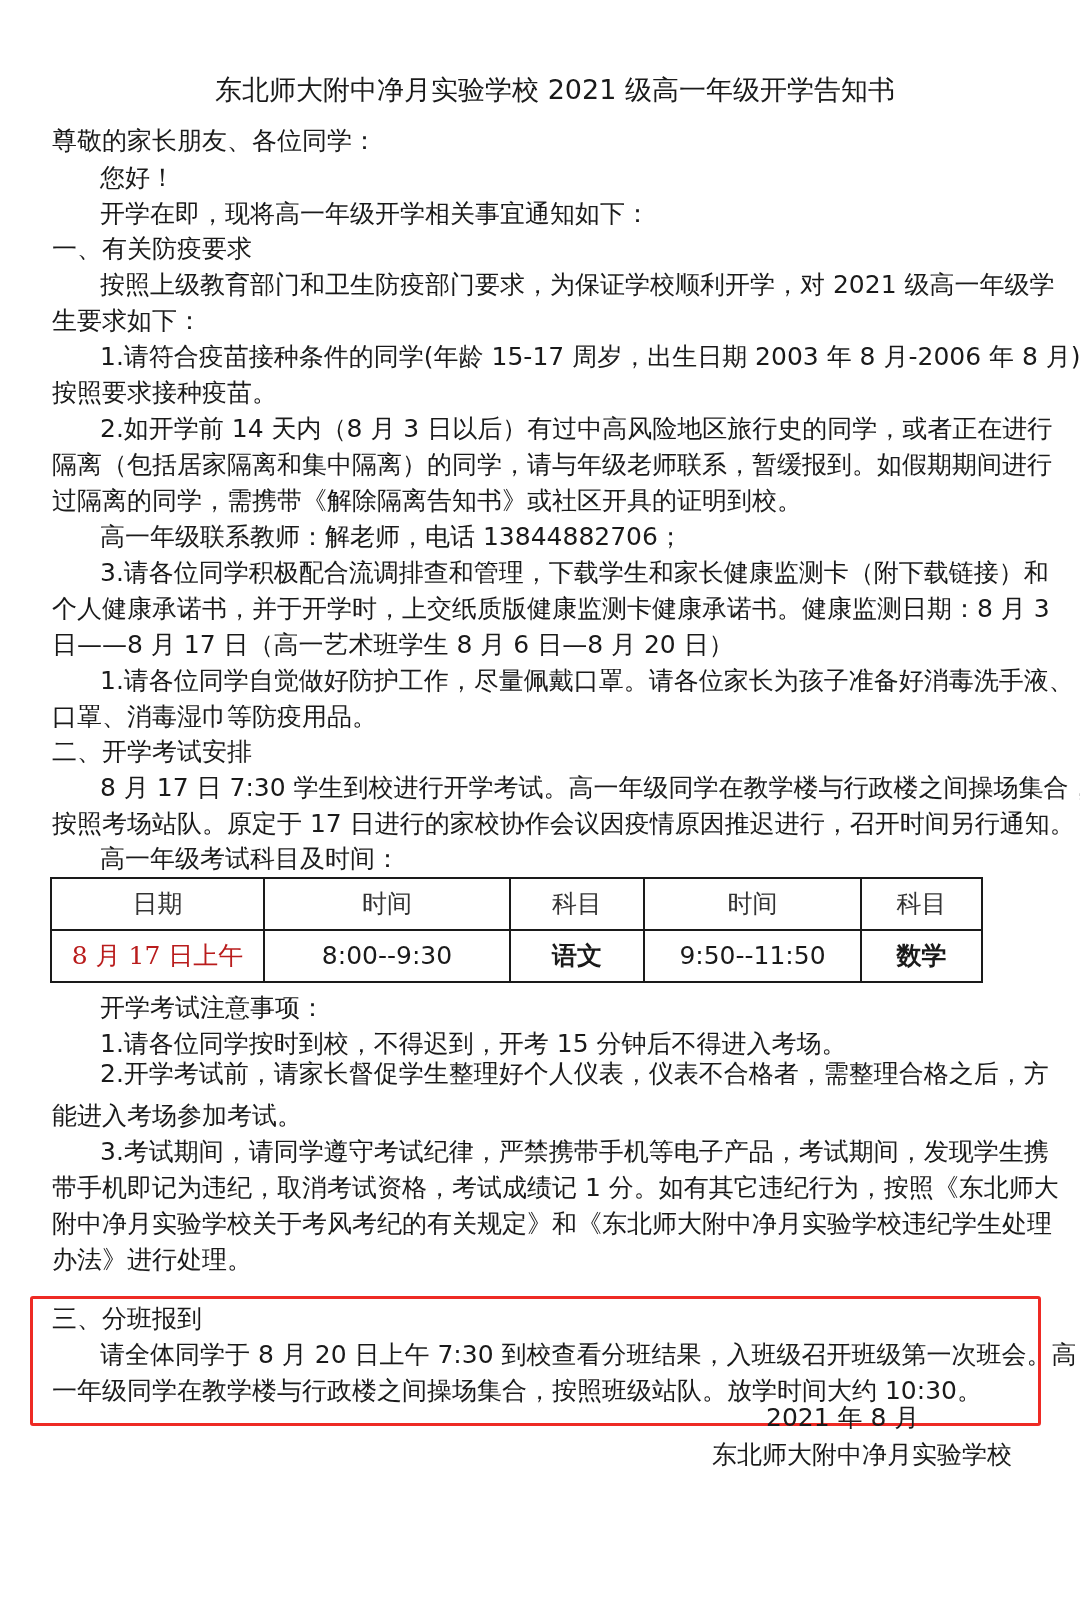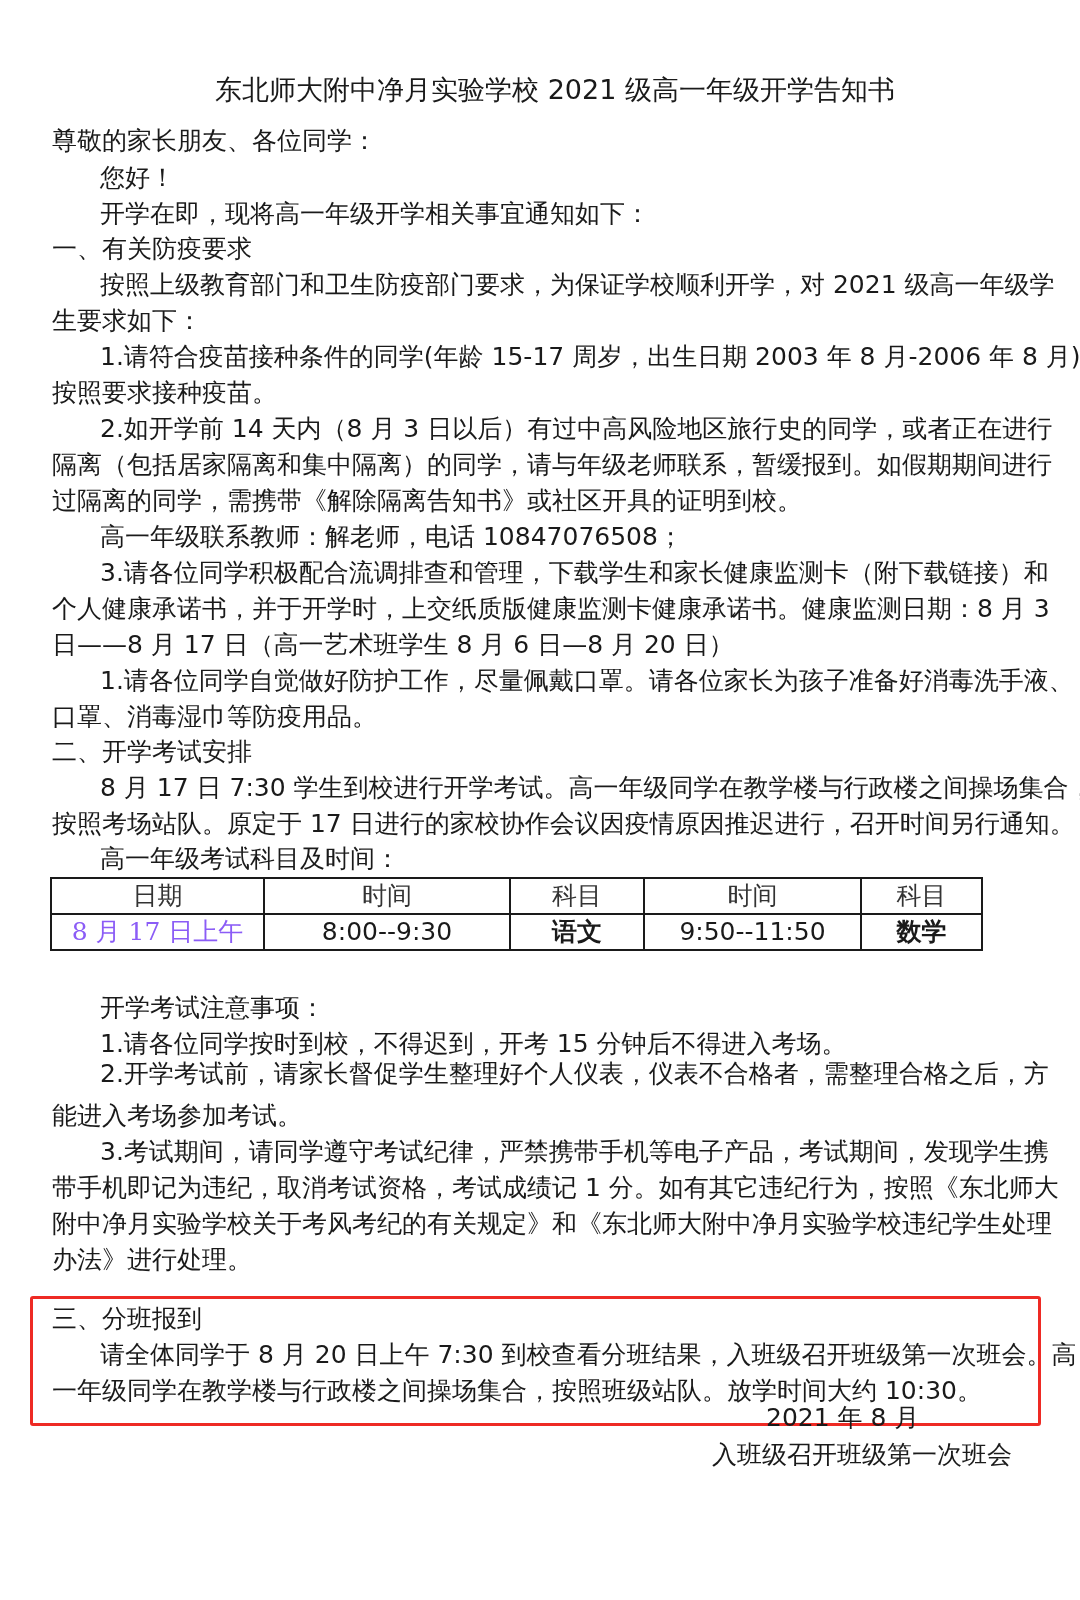--- a/index.html
+++ b/index.html
@@ -15,24 +15,24 @@
   .indent { left: 100px; }
   .title {
     position: absolute; left: 0; width: 1080px; top: 70px; text-align: center;
     font-size: 27px; line-height: 40px; white-space: nowrap; padding-left: 15px;
   }
   table.exam {
     position: absolute; left: 50px; top: 877px; width: 931px;
     border-collapse: collapse; table-layout: fixed;
   }
   table.exam td {
-    border: 2px solid #1a1a1a; height: 34px; padding: 0; text-align: center;
+    border: 2px solid #1a1a1a; height: 34px; padding: 8px; text-align: center;
     font-size: 25px; line-height: 34px; white-space: nowrap;
   }
-  table.exam td.serif { font-family: "DejaVu Serif", "Liberation Serif", serif; color: #8b5cf6; }
+  table.exam td.serif { font-family: "DejaVu Serif", "Liberation Serif", serif; color: #b91c1c; }
   table.exam td.hdr { color: #333; }
   table.exam td.bold { font-weight: bold; margin-top: 36px; }
   .redbox {
     position: absolute; left: 30px; top: 1296px; width: 1011px; height: 130px;
     border: 3px solid #ee2a24; border-radius: 3px; box-sizing: border-box;
   }
   .sign { position: absolute; white-space: nowrap; font-size: 25px; line-height: 36px; }
 </style>
 </head>
 <body>
@@ -46,21 +46,21 @@
 
   <div>
     <div class="line" style="top:231px">一、有关防疫要求</div>
     <div class="line indent" style="top:267px">按照上级教育部门和卫生防疫部门要求，为保证学校顺利开学，对 2021 级高一年级学</div>
     <div class="line" style="top:303px">生要求如下：</div>
     <div class="line indent" style="top:339px">1.请符合疫苗接种条件的同学(年龄 15-17 周岁，出生日期 2003 年 8 月-2006 年 8 月)，</div>
     <div class="line" style="top:375px">按照要求接种疫苗。</div>
     <div class="line indent" style="top:411px">2.如开学前 14 天内（8 月 3 日以后）有过中高风险地区旅行史的同学，或者正在进行</div>
     <div class="line" style="top:447px">隔离（包括居家隔离和集中隔离）的同学，请与年级老师联系，暂缓报到。如假期期间进行</div>
     <div class="line" style="top:483px">过隔离的同学，需携带《解除隔离告知书》或社区开具的证明到校。</div>
-    <div class="line indent" style="top:519px">高一年级联系教师：解老师，电话 10847076508；</div>
+    <div class="line indent" style="top:519px">高一年级联系教师：解老师，电话 13844882706；</div>
     <div class="line indent" style="top:555px">3.请各位同学积极配合流调排查和管理，下载学生和家长健康监测卡（附下载链接）和</div>
     <div class="line" style="top:591px">个人健康承诺书，并于开学时，上交纸质版健康监测卡健康承诺书。健康监测日期：8 月 3</div>
     <div class="line" style="top:627px">日——8 月 17 日（高一艺术班学生 8 月 6 日—8 月 20 日）</div>
     <div class="line indent" style="top:663px">1.请各位同学自觉做好防护工作，尽量佩戴口罩。请各位家长为孩子准备好消毒洗手液、</div>
     <div class="line" style="top:699px">口罩、消毒湿巾等防疫用品。</div>
   </div>
 
   <div>
     <div class="line" style="top:734px">二、开学考试安排</div>
     <div class="line indent" style="top:770px">8 月 17 日 7:30 学生到校进行开学考试。高一年级同学在教学楼与行政楼之间操场集合，</div>
@@ -103,15 +103,15 @@
     <div class="line" style="top:1242px">办法》进行处理。</div>
   </div>
 
   <div class="redbox"></div>
   <div>
     <div class="line" style="top:1301px">三、分班报到</div>
     <div class="line indent" style="top:1337px">请全体同学于 8 月 20 日上午 7:30 到校查看分班结果，入班级召开班级第一次班会。高</div>
     <div class="line" style="top:1373px">一年级同学在教学楼与行政楼之间操场集合，按照班级站队。放学时间大约 10:30。</div>
   </div>
 
-  <div class="sign" style="left:712px; top:1437px">入班级召开班级第一次班会</div>
+  <div class="sign" style="left:712px; top:1437px">东北师大附中净月实验学校</div>
   <div class="sign" style="left:766px; top:1400px">2021 年 8 月</div>
 </div>
 
 </body></html>

